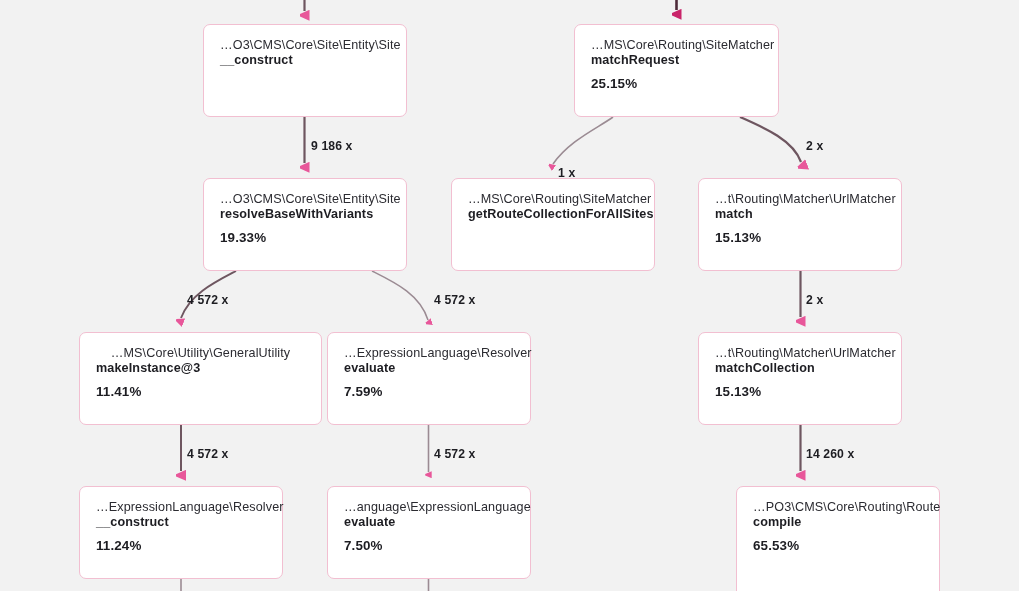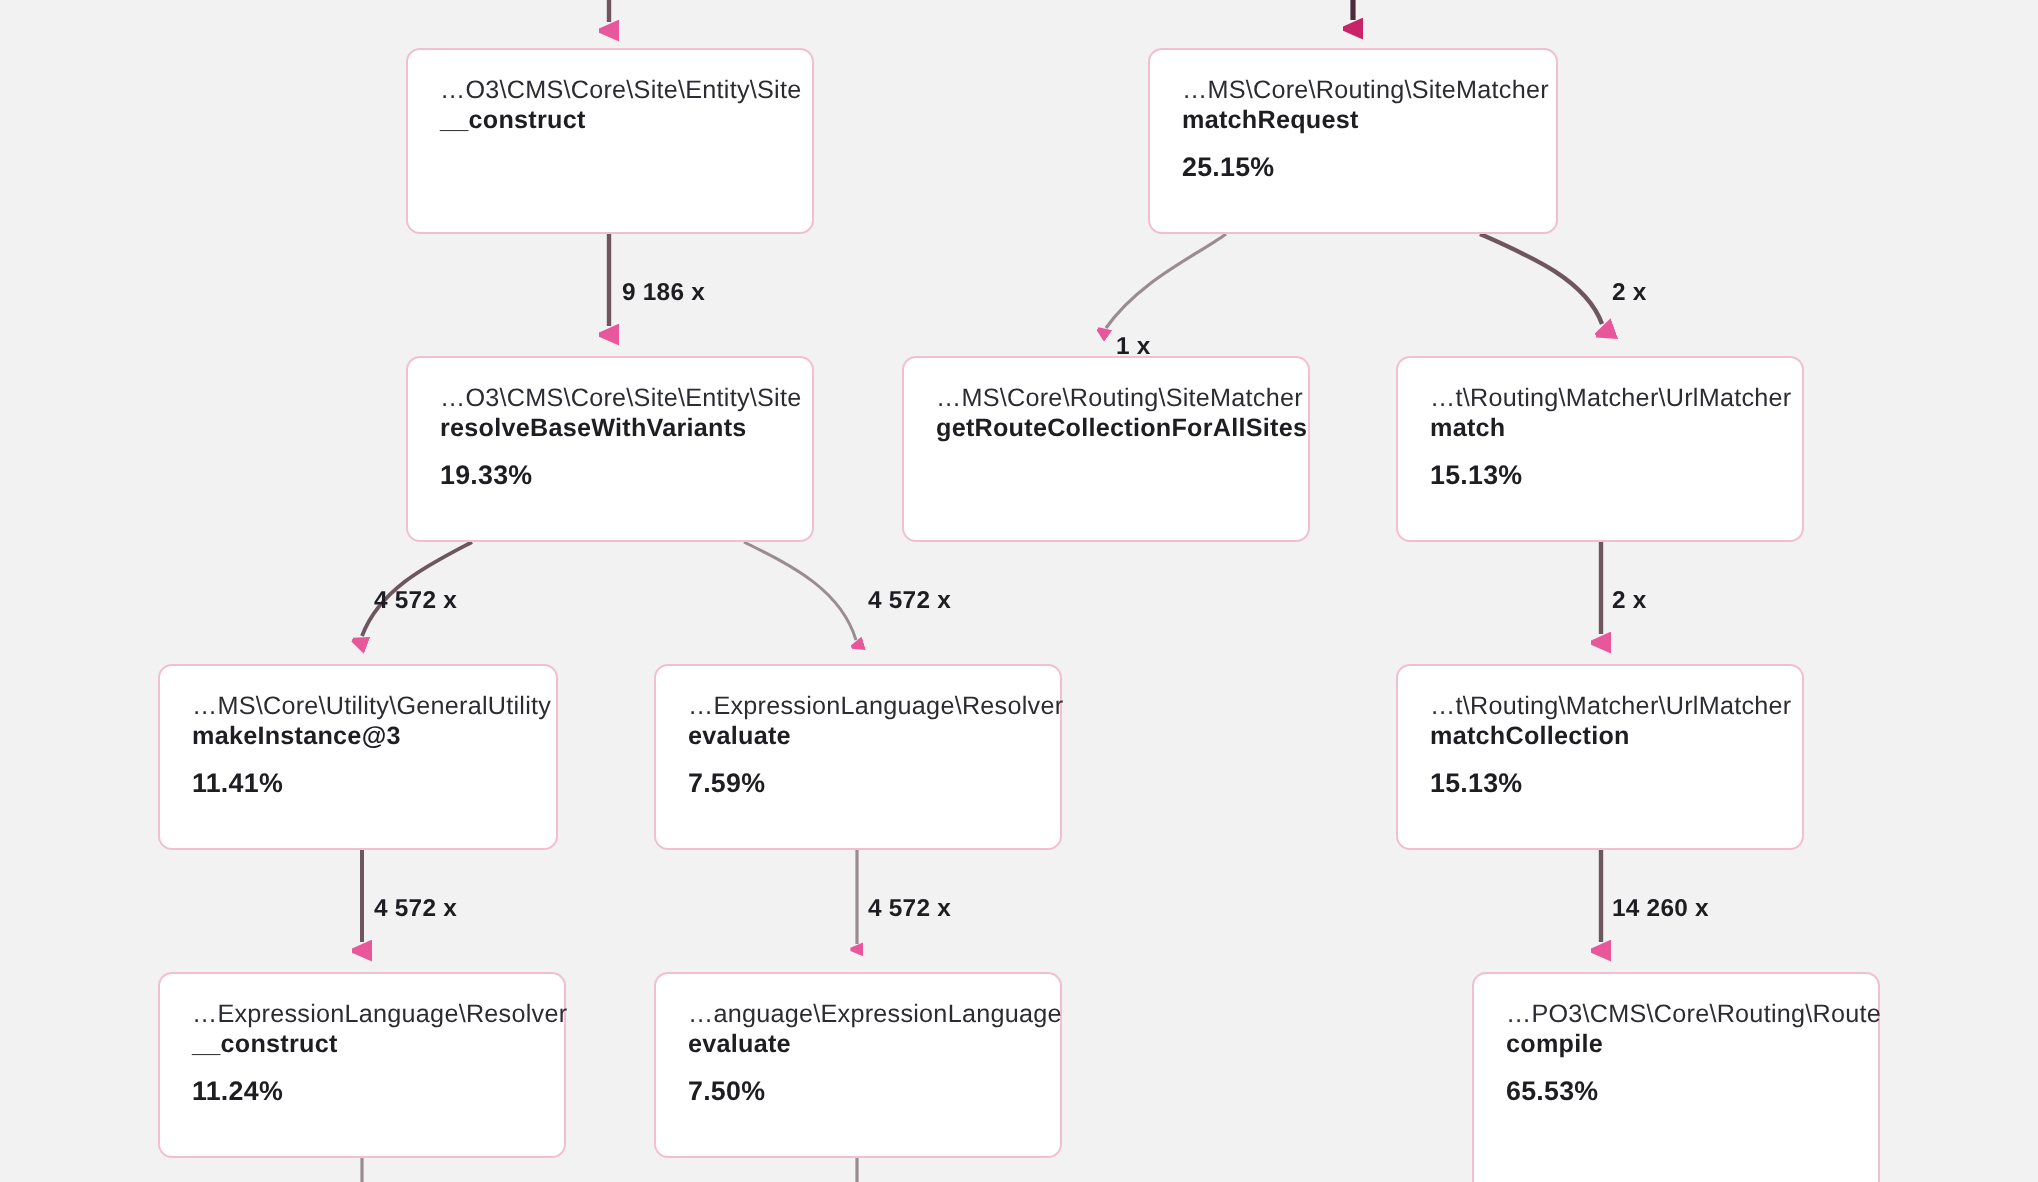--- a/index.html
+++ b/index.html
@@ -181,21 +181,21 @@
       <div class="node-class">…MS\Core\Routing\SiteMatcher</div>
       <div class="node-method">getRouteCollectionForAllSites</div>
     </div>
 
     <div class="node" style="left:698px; top:178px; width:204px; height:93px;">
       <div class="node-class">…t\Routing\Matcher\UrlMatcher</div>
       <div class="node-method">match</div>
       <div class="node-pct">15.13%</div>
     </div>
 
-    <div class="node" style="left:79px; top:332px; width:200px; height:93px;">
+    <div class="node" style="left:79px; top:332px; width:243px; height:93px;">
       <div class="node-class">…MS\Core\Utility\GeneralUtility</div>
       <div class="node-method">makeInstance@3</div>
       <div class="node-pct">11.41%</div>
     </div>
 
     <div class="node" style="left:327px; top:332px; width:204px; height:93px;">
       <div class="node-class">…ExpressionLanguage\Resolver</div>
       <div class="node-method">evaluate</div>
       <div class="node-pct">7.59%</div>
     </div>

